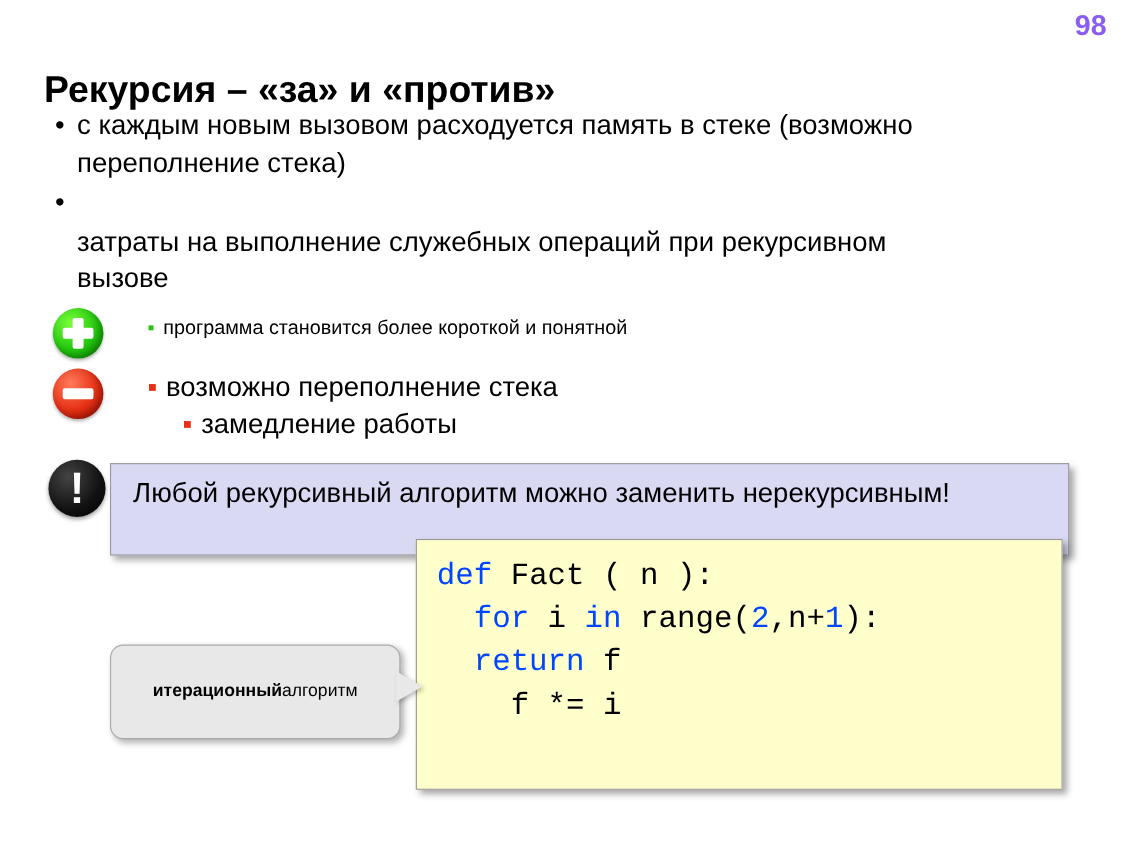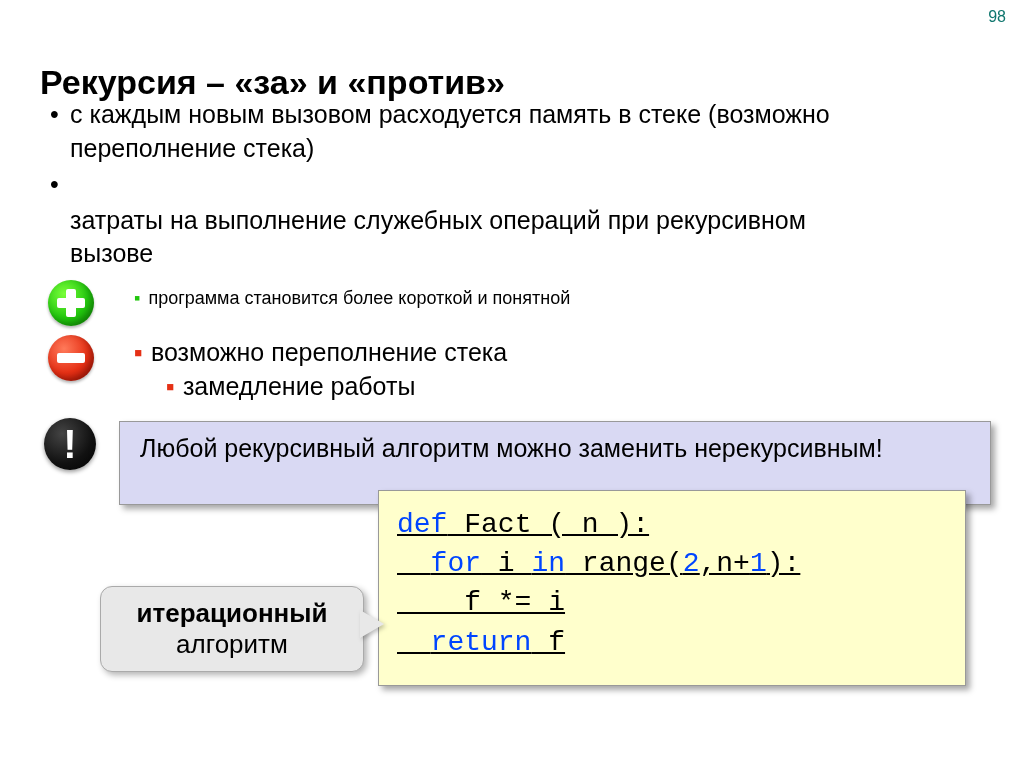--- a/index.html
+++ b/index.html
@@ -8,23 +8,23 @@
     height: 767px;
     background: #fff;
     font-family: Arial, Helvetica, sans-serif;
     position: relative;
     overflow: hidden;
   }
   .page-number {
     position: absolute;
     top: 8px;
     right: 18px;
-    font-size: 16px;
-    font-weight: normal;
-    color: #0f766e;
+    font-size: 26px;
+    font-weight: bold;
+    color: #8b5cf6;
   }
   .slide-title {
     position: absolute;
     top: 35px;
     left: 40px;
     font-size: 34px;
     font-weight: bold;
     color: #000;
     margin-top: 28px;
   }
@@ -117,21 +117,20 @@
     left: 100px;
     width: 872px;
     height: 84px;
     background: #d9d9f3;
     border: 1px solid #999;
     box-shadow: 4px 4px 6px rgba(0,0,0,0.35);
     padding: 10px 16px 10px 20px;
     font-size: 25px;
     color: #000;
     line-height: 1.3;
-    margin-left: 19px;
   }
   .exclaim-icon {
     position: absolute;
     top: 418px;
     left: 44px;
     width: 52px;
     height: 52px;
     border-radius: 50%;
     background: radial-gradient(circle at 35% 30%, #444 0%, #111 60%, #000 100%);
     color: #fff;
@@ -141,49 +140,48 @@
     align-items: center;
     justify-content: center;
     box-shadow: 0 2px 4px rgba(0,0,0,0.4);
     z-index: 2;
   }
   .code-box {
     position: absolute;
     top: 490px;
     left: 378px;
     width: 588px;
-    height: 196px;
+    height: 228px;
     background: #ffffcc;
     border: 1px solid #999;
     box-shadow: 4px 4px 6px rgba(0,0,0,0.35);
     padding: 14px 18px;
     font-family: "Courier New", monospace;
     font-size: 28px;
     line-height: 1.4;
     color: #000;
     z-index: 3;
-    text-decoration: underline;
   }
   .kw-blue { color: #0045ff; }
   .lit-blue { color: #0045ff; }
   .label-box {
     position: absolute;
     top: 586px;
     left: 100px;
     width: 264px;
     height: 86px;
     background: #e8e8e8;
     border: 1px solid #aaa;
     border-radius: 12px;
     box-shadow: 3px 3px 6px rgba(0,0,0,0.3);
     display: flex;
-    flex-direction: column;
-    align-items: center;
-    justify-content: center;
-    font-size: 26px;
+    flex-direction: row;
+    align-items: center;
+    justify-content: center;
+    font-size: 16px;
     color: #000;
     z-index: 2;
   }
   .label-line1 { font-weight: bold; }
   .pointer-tri {
     position: absolute;
     top: 610px;
     left: 360px;
     width: 0;
     height: 0;
@@ -224,21 +222,21 @@
 <div class="con-text con2">
   <span class="sq-bullet">▪</span><span>замедление работы</span>
 </div>
 
 <div class="exclaim-icon">!</div>
 <div class="note-box">Любой рекурсивный алгоритм можно заменить нерекурсивным!</div>
 
 <div class="code-box">
   <div><span class="kw-blue">def</span><span> Fact ( n ):</span></div>
   <div><span style="white-space:pre;">  </span><span class="kw-blue">for</span><span> i </span><span class="kw-blue">in</span><span> range(</span><span class="lit-blue">2</span><span>,n+</span><span class="lit-blue">1</span><span>):</span></div>
+  <div><span style="white-space:pre;">  </span><span class="kw-blue">return</span><span> f</span></div>
   <div style="white-space:pre;">    f *= i</div>
-  <div><span style="white-space:pre;">  </span><span class="kw-blue">return</span><span> f</span></div>
 </div>
 
 <div class="label-box">
   <div class="label-line1">итерационный</div>
   <div>алгоритм</div>
 </div>
 <div class="pointer-tri"></div>
 
 </body></html>

